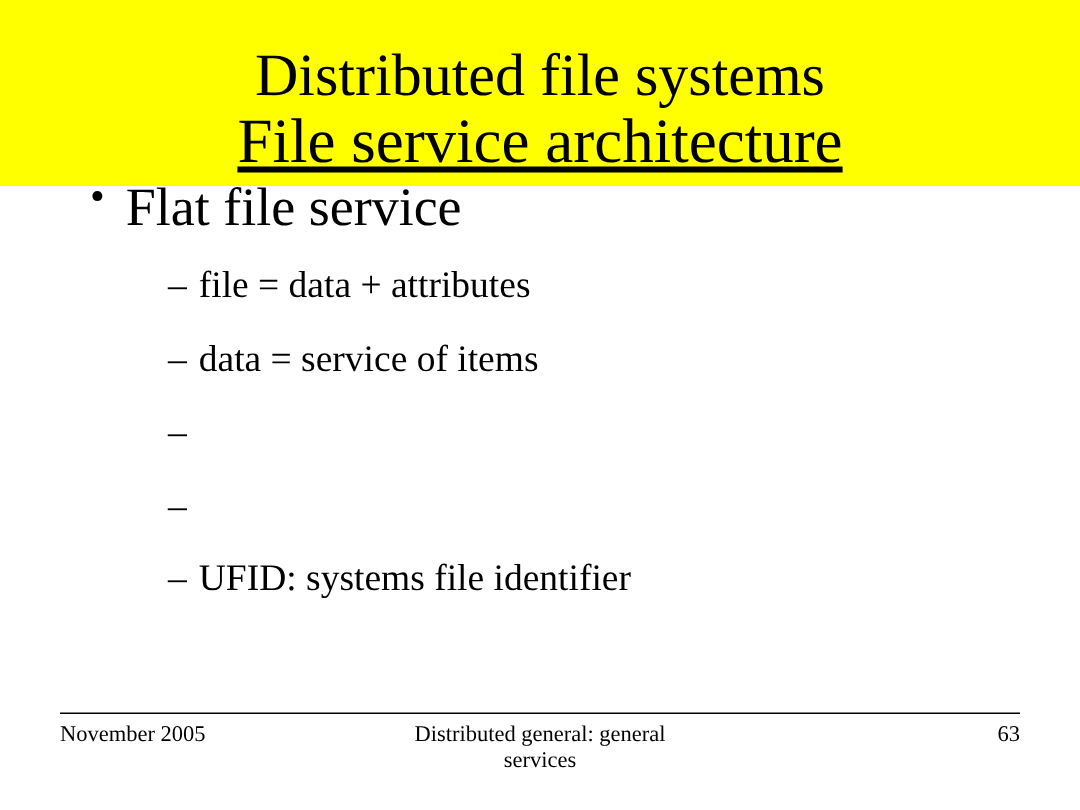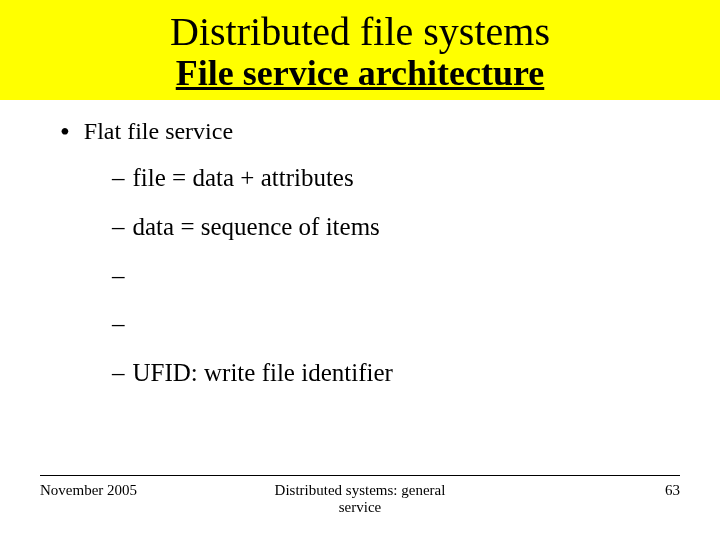--- a/index.html
+++ b/index.html
@@ -1,28 +1,28 @@
 <!DOCTYPE html>
 <html><head>
 <meta charset="utf-8">
 <style>
   * { margin: 0; padding: 0; box-sizing: border-box; }
   html, body { width: 720px; height: 540px; font-family: "Times New Roman", Times, serif; background: #fff; color: #000; }
 
   .slide { width: 720px; height: 540px; position: relative; }
 
-  .titleblock { background: #ffff00; width: 100%; padding: 10px 0 4px 0; }
+  .titleblock { background: #ffff00; width: 100%; padding: 28px 0 4px 0; }
   .title      { font-size: 40px; text-align: center; line-height: 1.1; }
-  .subtitle   { font-size: 36px; text-align: center; line-height: 1.1; text-decoration: underline; padding-bottom: 2px; font-weight: bold; }
+  .subtitle   { font-size: 42px; text-align: center; line-height: 1.1; text-decoration: underline; padding-bottom: 2px; }
 
   .body { position: absolute; top: 118px; left: 0; width: 100%; padding: 0 40px; }
 
   .bullet-row { display: flex; align-items: flex-start; margin-bottom: 18px; }
   .bullet-dot { font-size: 28px; line-height: 1; margin-left: 20px; margin-right: 14px; }
-  .bullet-txt { font-size: 24px; line-height: 1.15; }
+  .bullet-txt { font-size: 36px; line-height: 1.15; }
 
   .dash-row { display: flex; align-items: flex-start; margin-bottom: 20px; }
   .dash     { font-size: 25px; line-height: 1.15; margin-left: 72px; margin-right: 8px; }
   .dash-txt { font-size: 25px; line-height: 1.15; }
 
   .footer { position: absolute; left: 0; bottom: 24px; width: 100%; padding: 0 40px; }
   .footer-line { border-top: 1.5px solid #000; height: 0; margin-bottom: 6px; }
   .footer-row  { display: flex; justify-content: flex-end; font-size: 15px; }
   .footer-left   { flex: 1; text-align: left; }
   .footer-center { flex: 1; text-align: center; }
@@ -44,37 +44,37 @@
       <span class="bullet-dot">•</span>
       <span class="bullet-txt">Flat file service</span>
     </div>
 
     <div class="dash-row">
       <span class="dash">–</span>
       <span class="dash-txt">file = data + attributes</span>
     </div>
     <div class="dash-row">
       <span class="dash">–</span>
-      <span class="dash-txt">data = sequence of items</span>
+      <span class="dash-txt">data = service of items</span>
     </div>
     <div class="dash-row">
       <span class="dash">–</span>
     </div>
     <div class="dash-row">
       <span class="dash">–</span>
     </div>
     <div class="dash-row">
       <span class="dash">–</span>
-      <span class="dash-txt">UFID: write file identifier</span>
+      <span class="dash-txt">UFID: systems file identifier</span>
     </div>
 
   </div>
 
   <div class="footer">
     <div class="footer-line"></div>
     <div class="footer-row">
       <span class="footer-left">November 2005</span>
-      <span class="footer-center">Distributed systems: general service</span>
+      <span class="footer-center">Distributed general: general services</span>
       <span class="footer-right">63</span>
     </div>
   </div>
 
 </div>
 
 </body></html>

